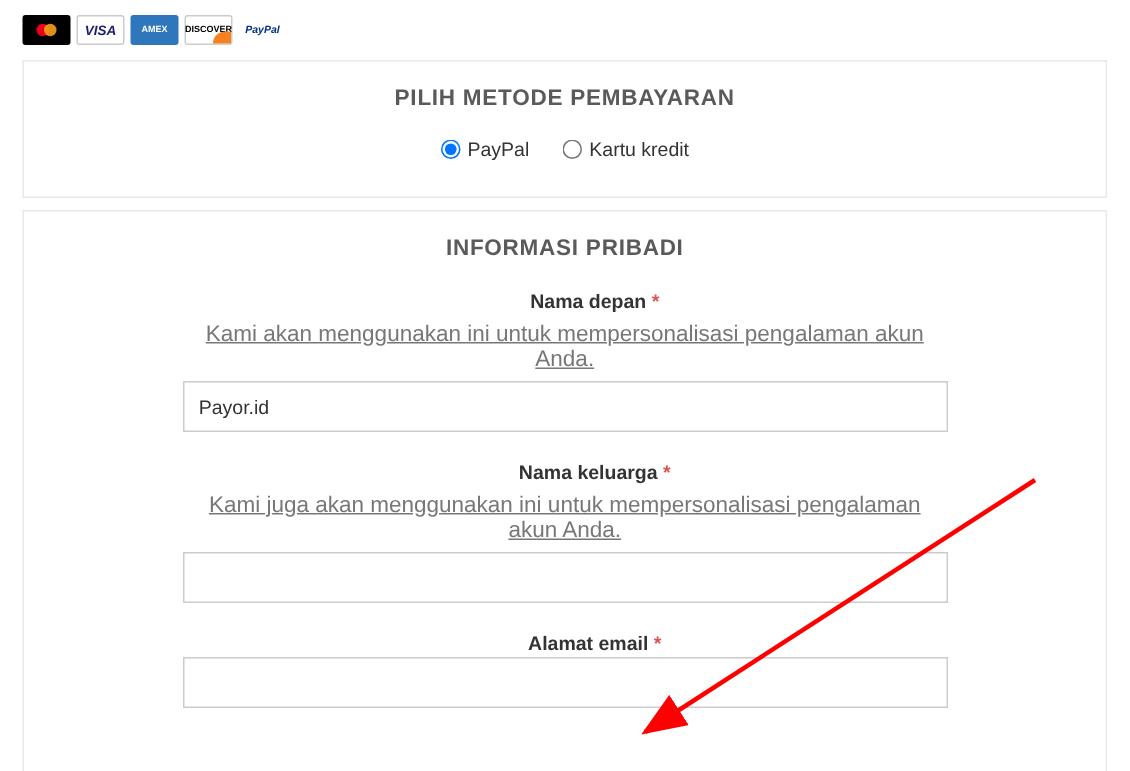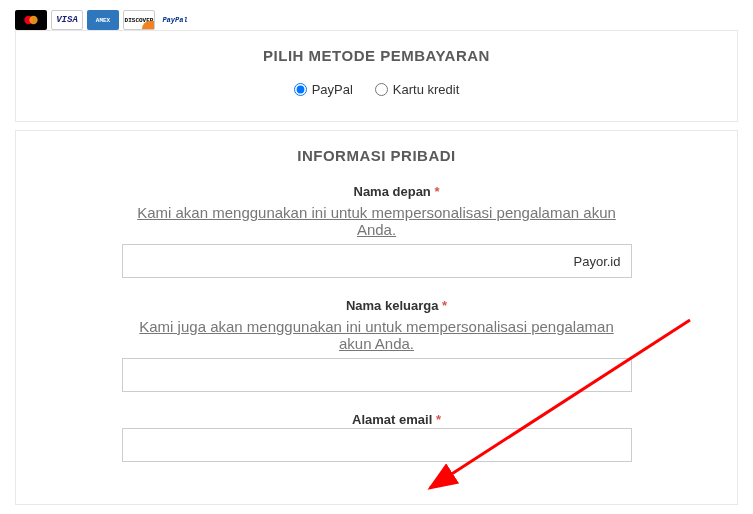--- a/index.html
+++ b/index.html
@@ -5,22 +5,21 @@
   * { box-sizing: border-box; margin: 0; padding: 0; }
   body {
     font-family: Arial, sans-serif;
     background: #ffffff;
     padding: 10px 15px;
     color: #333;
   }
   .payment-icons {
     display: flex;
     gap: 4px;
-    margin-bottom: 0;
-    font-family: Liberation Mono, monospace;
+    margin-bottom: 10px;
   }
   .card-icon {
     width: 32px;
     height: 20px;
     border-radius: 2px;
     display: flex;
     align-items: center;
     justify-content: center;
     font-size: 8px;
     font-weight: bold;
@@ -75,21 +74,21 @@
     font-size: 15px;
     color: #777;
     margin: 4px 0 6px;
     text-decoration: underline;
   }
   .text-input {
     width: 100%;
     padding: 8px 10px;
     border: 1px solid #ccc;
     font-size: 13px;
-    text-align: right;
+    text-align: left;
     color: #333;
     height: 34px;
   }
 
   .checkbox-row {
     text-align: center;
     font-size: 12px;
     color: #333;
     margin: 6px 0 10px;
   }

